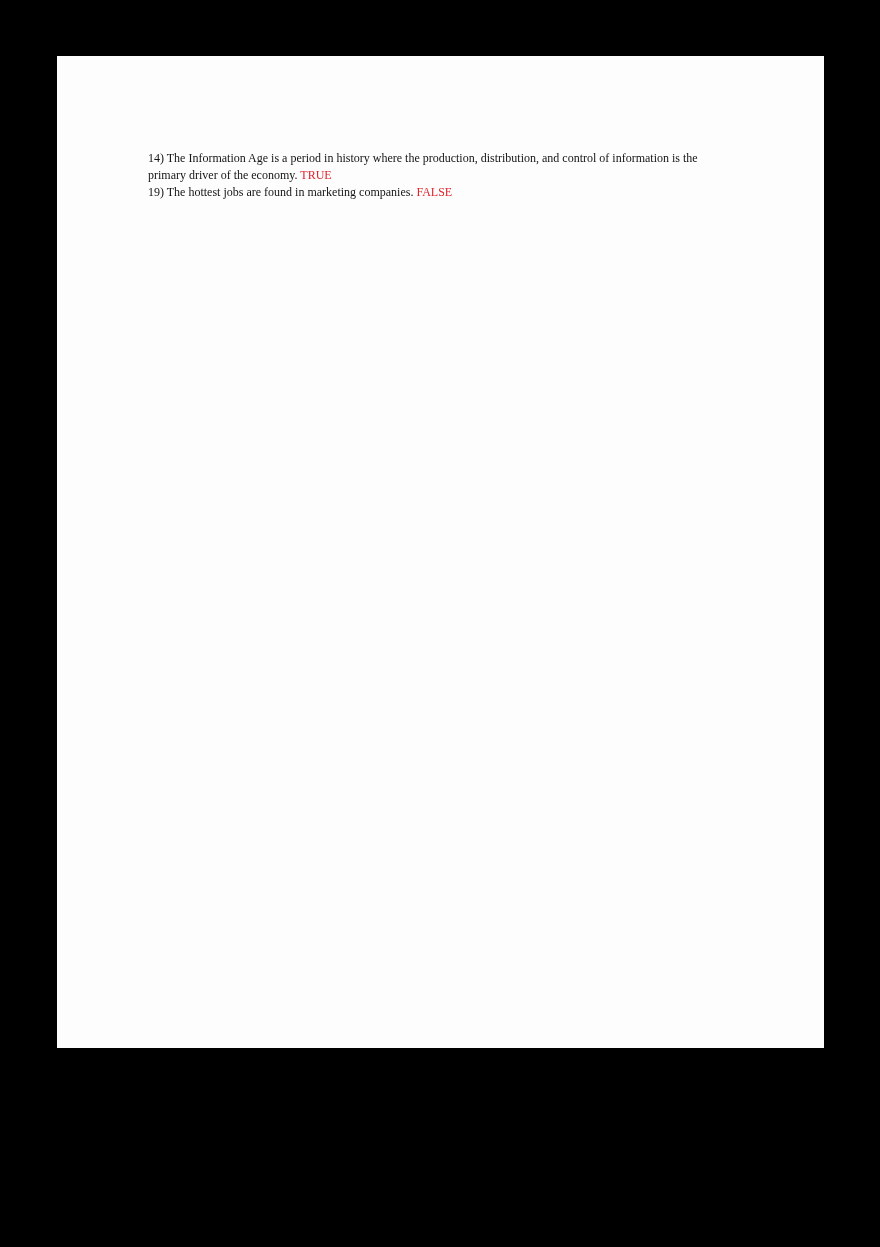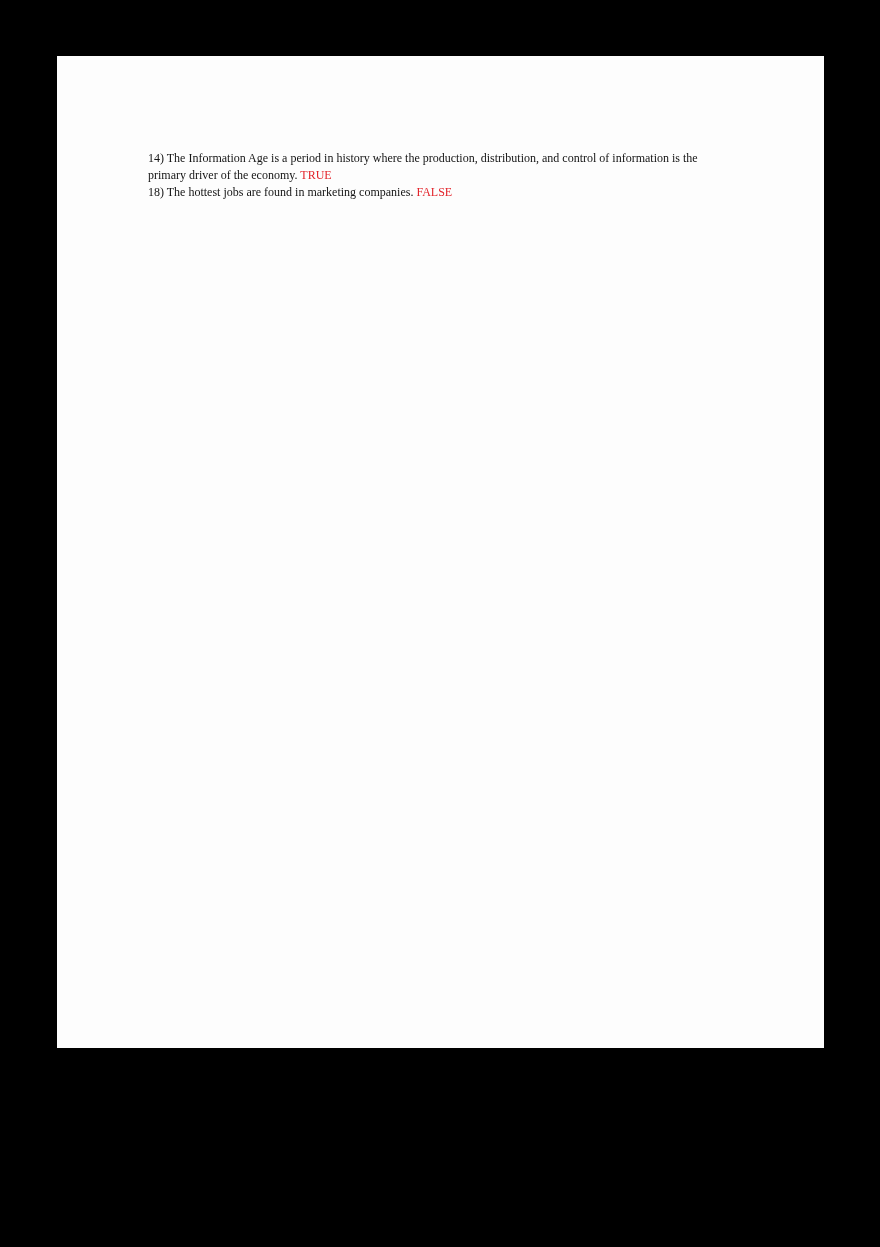--- a/index.html
+++ b/index.html
@@ -47,17 +47,17 @@
 
 <div class="stage">
   <div class="sheet">
     <div class="doc-text">
 
       <p><span>14) The Information Age is a period in history where the production, distribution, and control of information is the primary driver of the economy. </span><span class="answer">TRUE</span></p>
 
 
 
 
-      <p><span>18) The hottest jobs are found in marketing companies. </span><span class="answer">FALSE</span></p>
+      <p><span>19) The hottest jobs are found in marketing companies. </span><span class="answer">FALSE</span></p>
 
     </div>
   </div>
 </div>
 
 </body></html>

